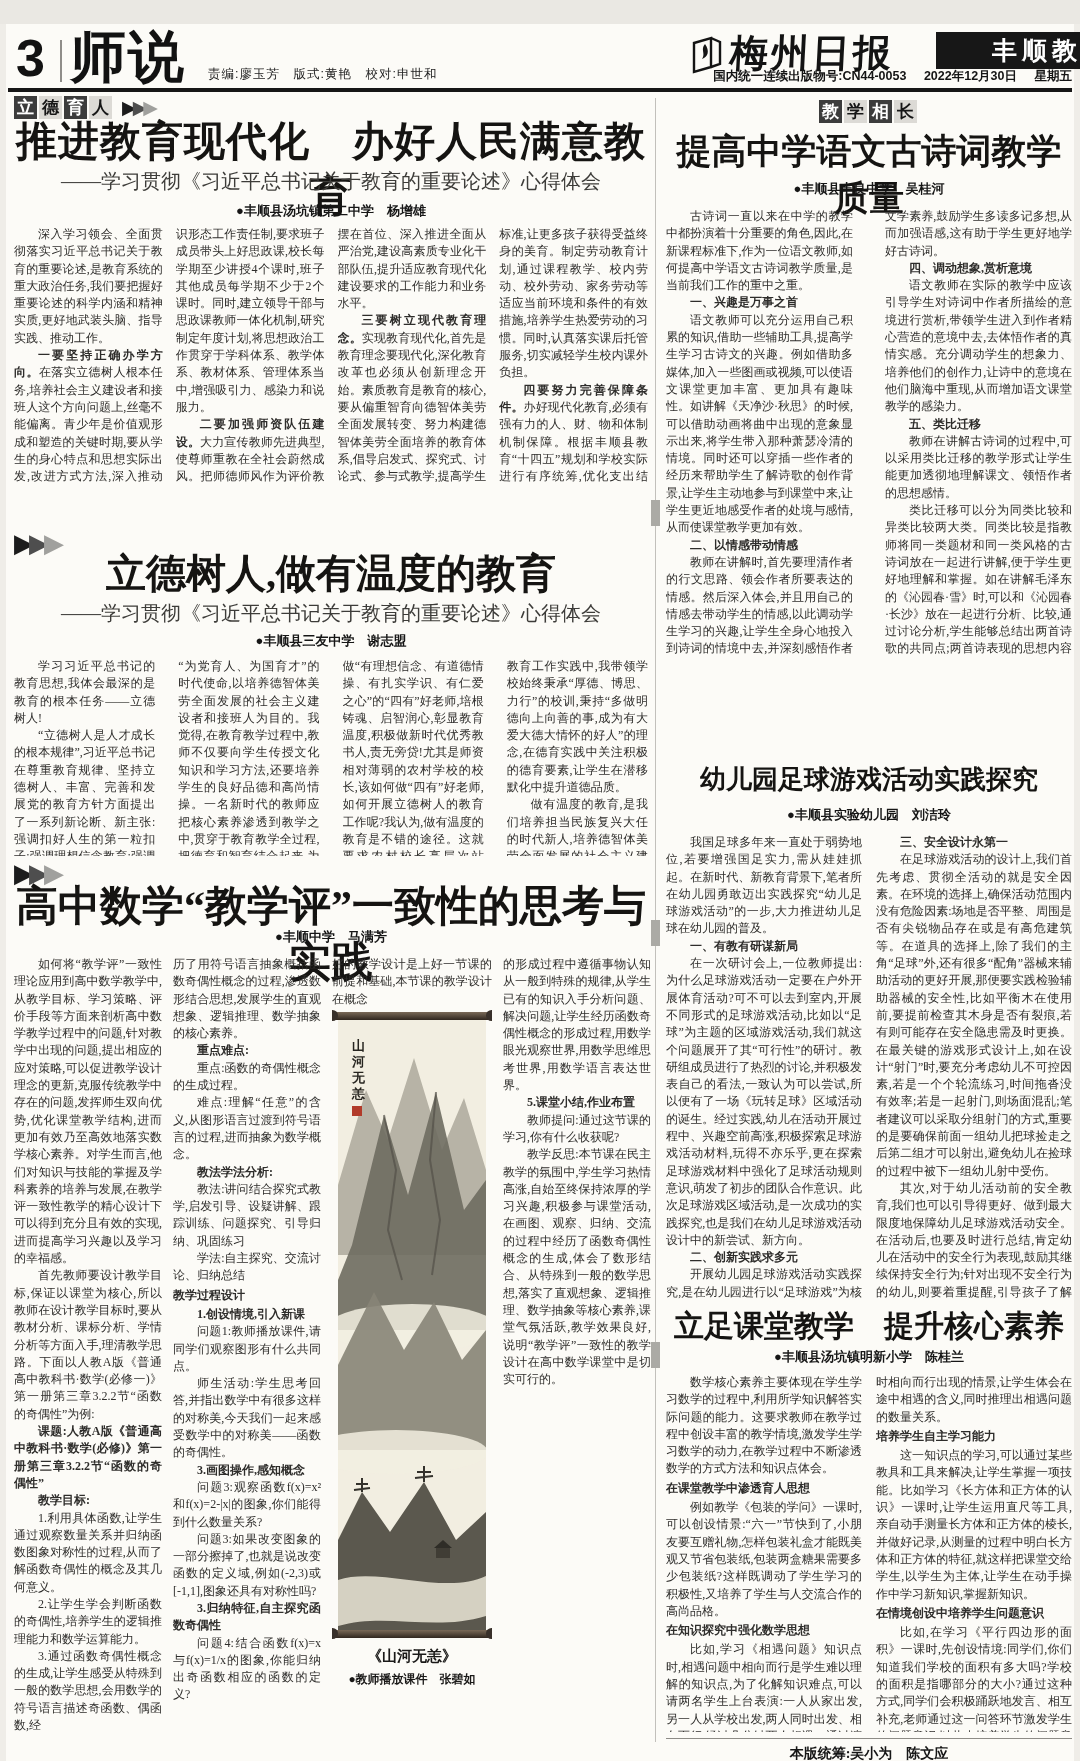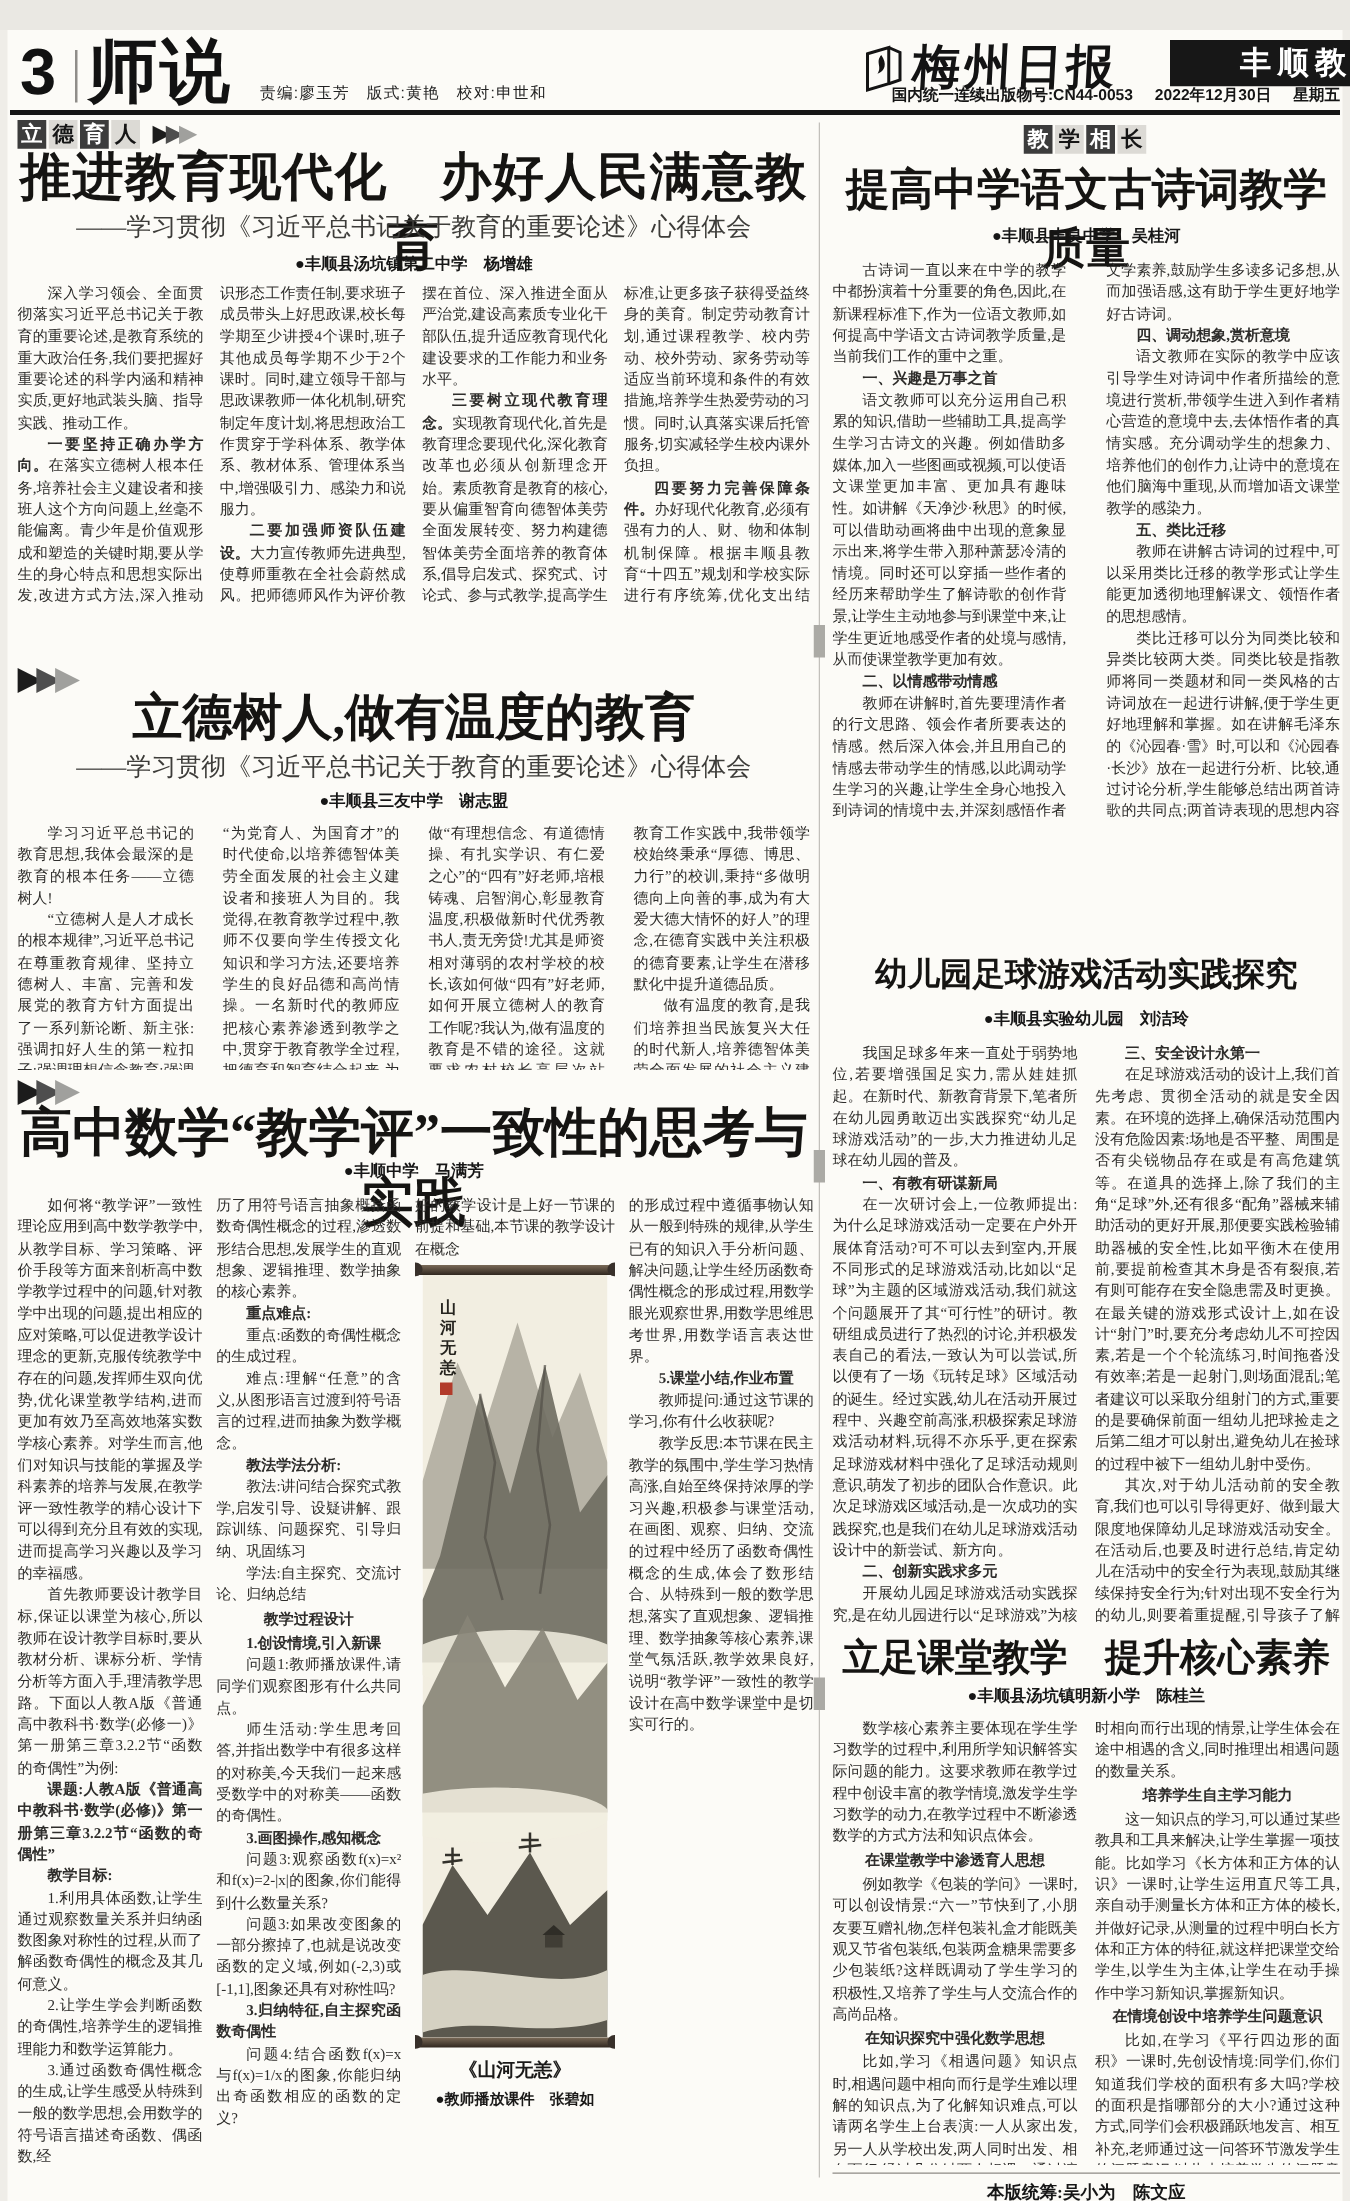--- a/index.html
+++ b/index.html
@@ -40,21 +40,21 @@
 
   
   .art-head{position:absolute;text-align:center;font-weight:700;color:#151412;}
   .art-sub{position:absolute;text-align:center;color:#3d3c39;}
   .art-byline{position:absolute;text-align:center;font-weight:700;font-size:13px;color:#161616;}
   .body-cols{position:absolute;display:flex;}
   .col{flex:1;overflow:hidden;}
   .para{font-size:12px;line-height:17.3px;text-align:justify;text-indent:2em;}
   .para.cont{text-indent:0;}
   .para.h{font-weight:700;}
-  .para.hc{font-weight:700;text-align:center;text-indent:0;margin:2px 0;}
+  .para.hc{font-weight:700;text-indent:0;margin:2px 0;}
 
   .a1-head{left:14px;top:114px;width:634px;font-size:41px;letter-spacing:1px;}
   .a1-sub{left:14px;top:168px;width:634px;font-size:20px;}
   .a1-byline{left:14px;top:202px;width:634px;}
   .a1-body{left:14px;top:226px;width:634px;height:256px;gap:13px;}
 
   .a2-arrows{left:14px;top:528px;}
   .a2-head{left:14px;top:546px;width:634px;font-size:40px;}
   .a2-sub{left:14px;top:600px;width:634px;font-size:20px;}
   .a2-byline{left:14px;top:632px;width:634px;}

